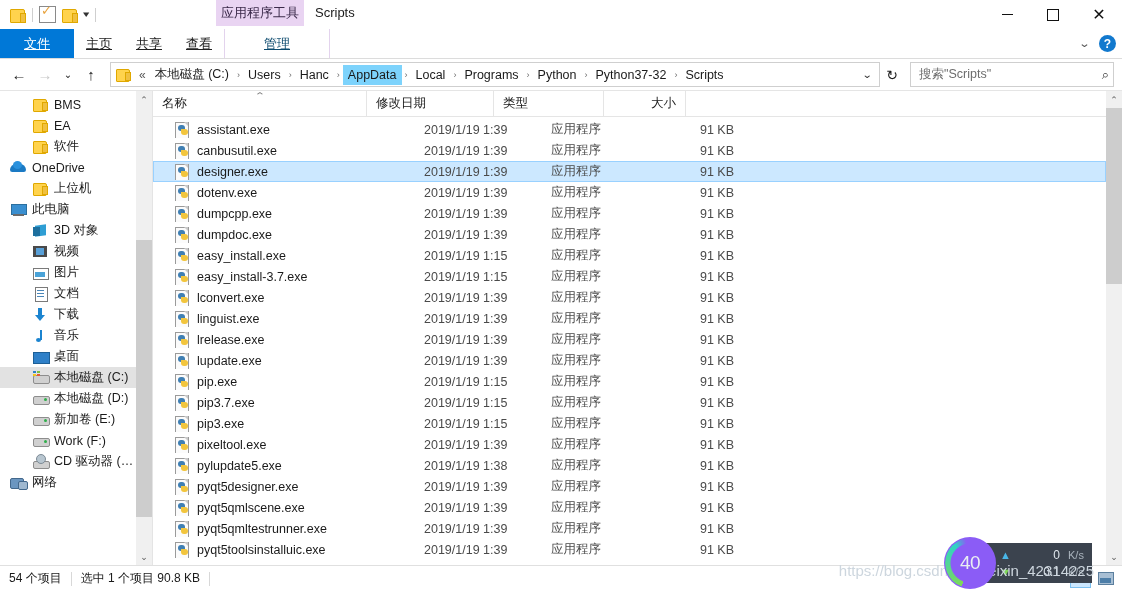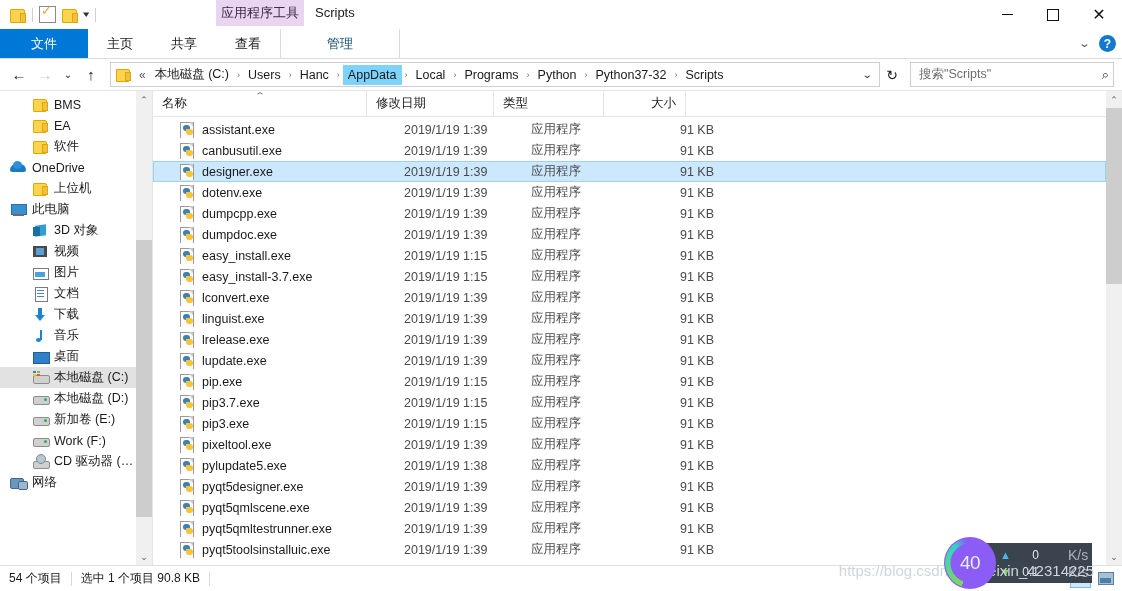--- a/index.html
+++ b/index.html
@@ -101,24 +101,25 @@
   
   .ribbon {
     height: 29px;
     display: flex; align-items: stretch;
     background: #fff;
     border-bottom: 1px solid #dcdcdc;
     position: relative;
   }
   .tab {
     display: flex; align-items: center; justify-content: center;
-    padding: 0 15px;
+    padding: 0 8px;
     font-size: 13px; color: #222;
     height: 29px;
     min-width: 34px;
+    text-decoration: underline;
   }
   .tab.file {
     background: #0078d7; color: #fff;
     min-width: 58px;
   }
   .tab.ctx {
     min-width: 88px;
     border-left: 1px solid #e3d3ed;
     border-right: 1px solid #e3d3ed;
     color: #0c4a6e;
@@ -334,22 +335,22 @@
     font-size: 12.5px; color: #1a1a1a;
     box-sizing: border-box;
     border: 1px solid transparent;
   }
   .row.sel {
     background: #cce8ff;
     border: 1px solid #99d1ff;
   }
   .c-name {
     width: 250px; display: flex; align-items: center;
-    padding-left: 26px; box-sizing: border-box;
-    white-space: nowrap; overflow: hidden;
+    padding-left: 1px; box-sizing: border-box;
+    white-space: nowrap; overflow: hidden; margin-left: 20px;
   }
   .c-date { width: 127px; color:#4a4a4a; }
   .c-type { width: 110px; color:#4a4a4a; }
   .c-size { width: 82px; text-align: right; padding-right: 9px; box-sizing:border-box; color:#4a4a4a;}
   .pyicon {
     width: 15px; height: 16px; margin-right: 7px; flex: 0 0 15px;
     position: relative;
   }
   .pyicon .page {
     position: absolute; left:0; top:0; width: 12px; height: 15px;
@@ -434,21 +435,21 @@
     background: #3b434e;
     display:flex; flex-direction: column; justify-content:center;
     padding-left: 14px; box-sizing:border-box;
     color:#dfe6ec;
   }
   .netline { display:flex; align-items:center; font-size: 11px; height: 17px; }
   .netline .ar { width: 14px; font-size: 11px; }
   .netline .ar.up { color:#49b7e8; }
   .netline .ar.dn { color:#7fd858; }
   .netline .v { flex:1; text-align:right; padding-right: 8px; font-size: 12px; }
-  .netline .u { width: 24px; color:#aab4bd; font-size: 14px; margin-left: 21px; }
+  .netline .u { width: 24px; color:#aab4bd; font-size: 11px; }
 
   .watermark {
     position:absolute; right: 28px; bottom: 12px;
     font-size: 15px; color: #cdd6de;
     white-space: nowrap;
     z-index: 1;
   }
 </style>
 </head>
 <body>

